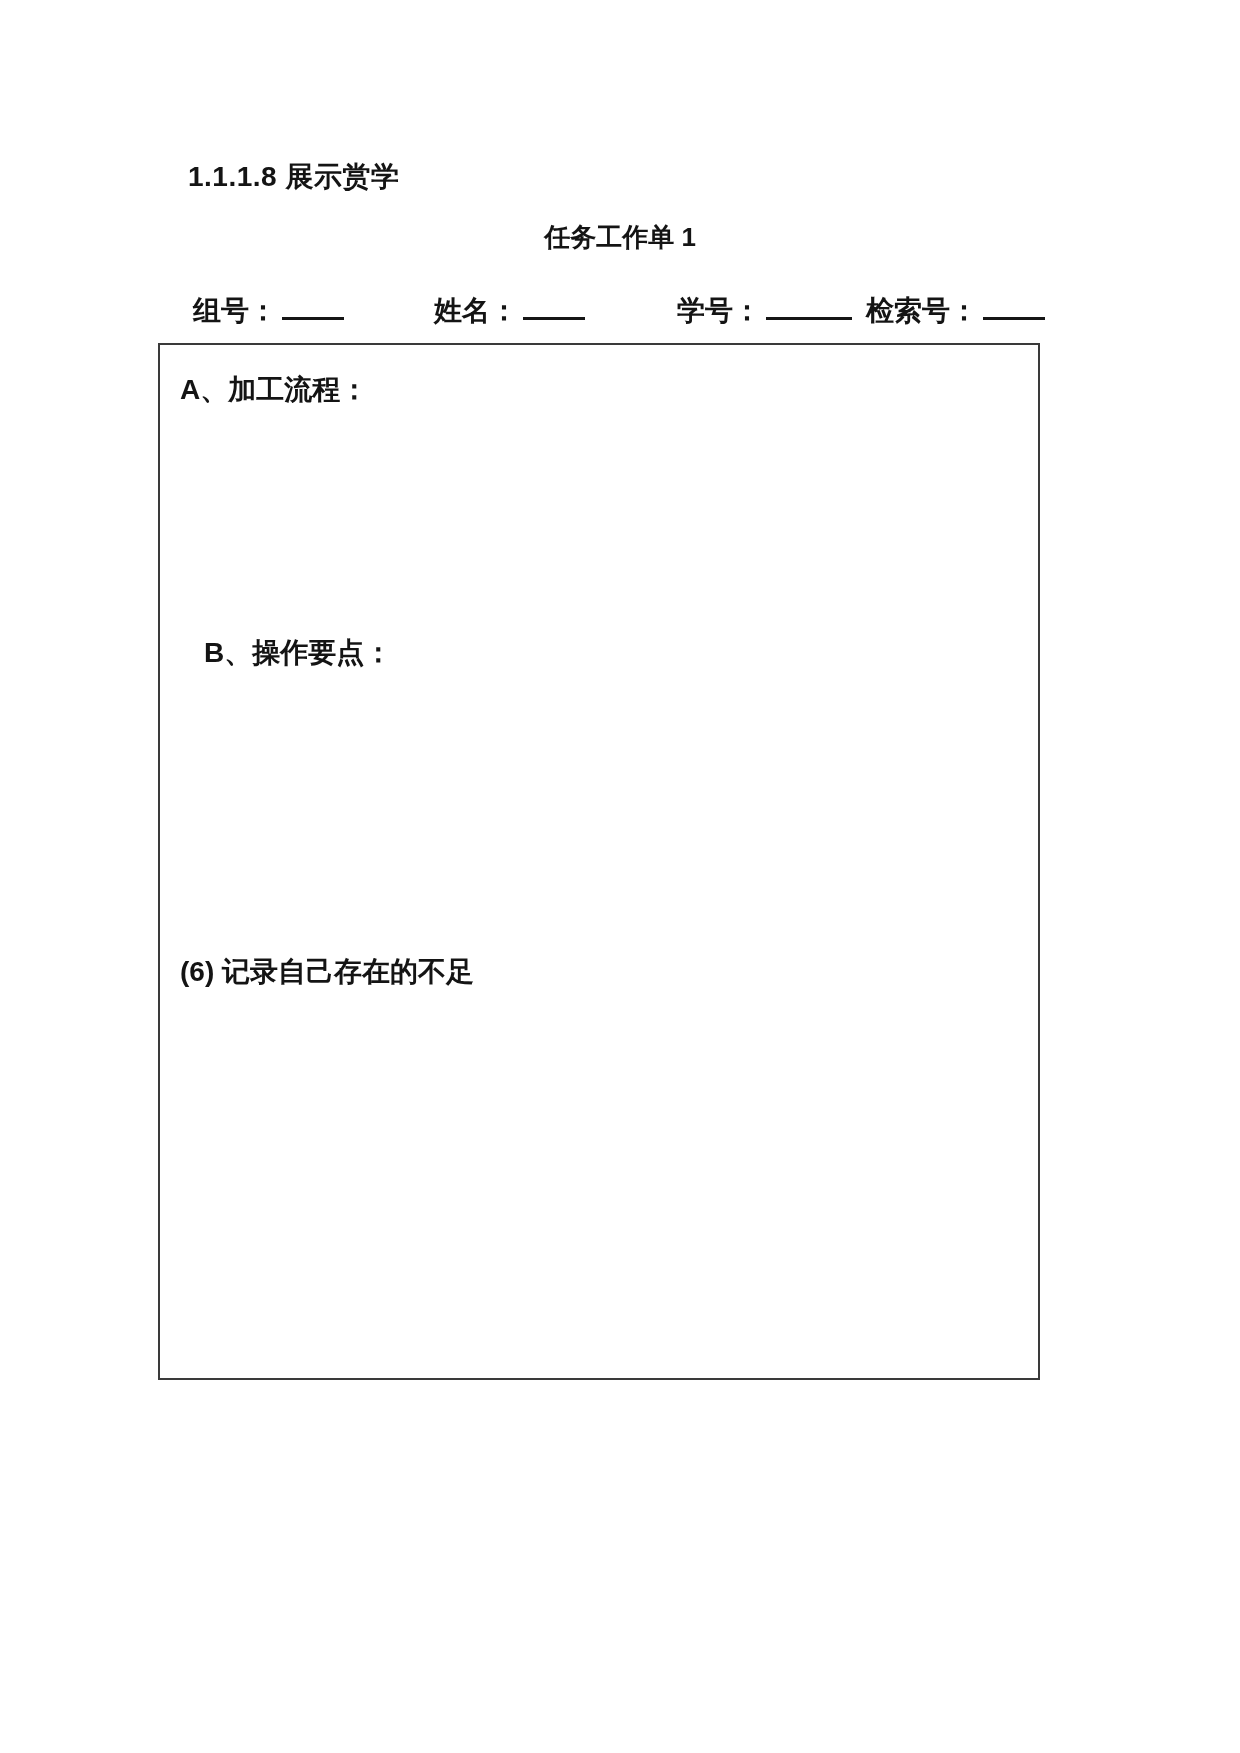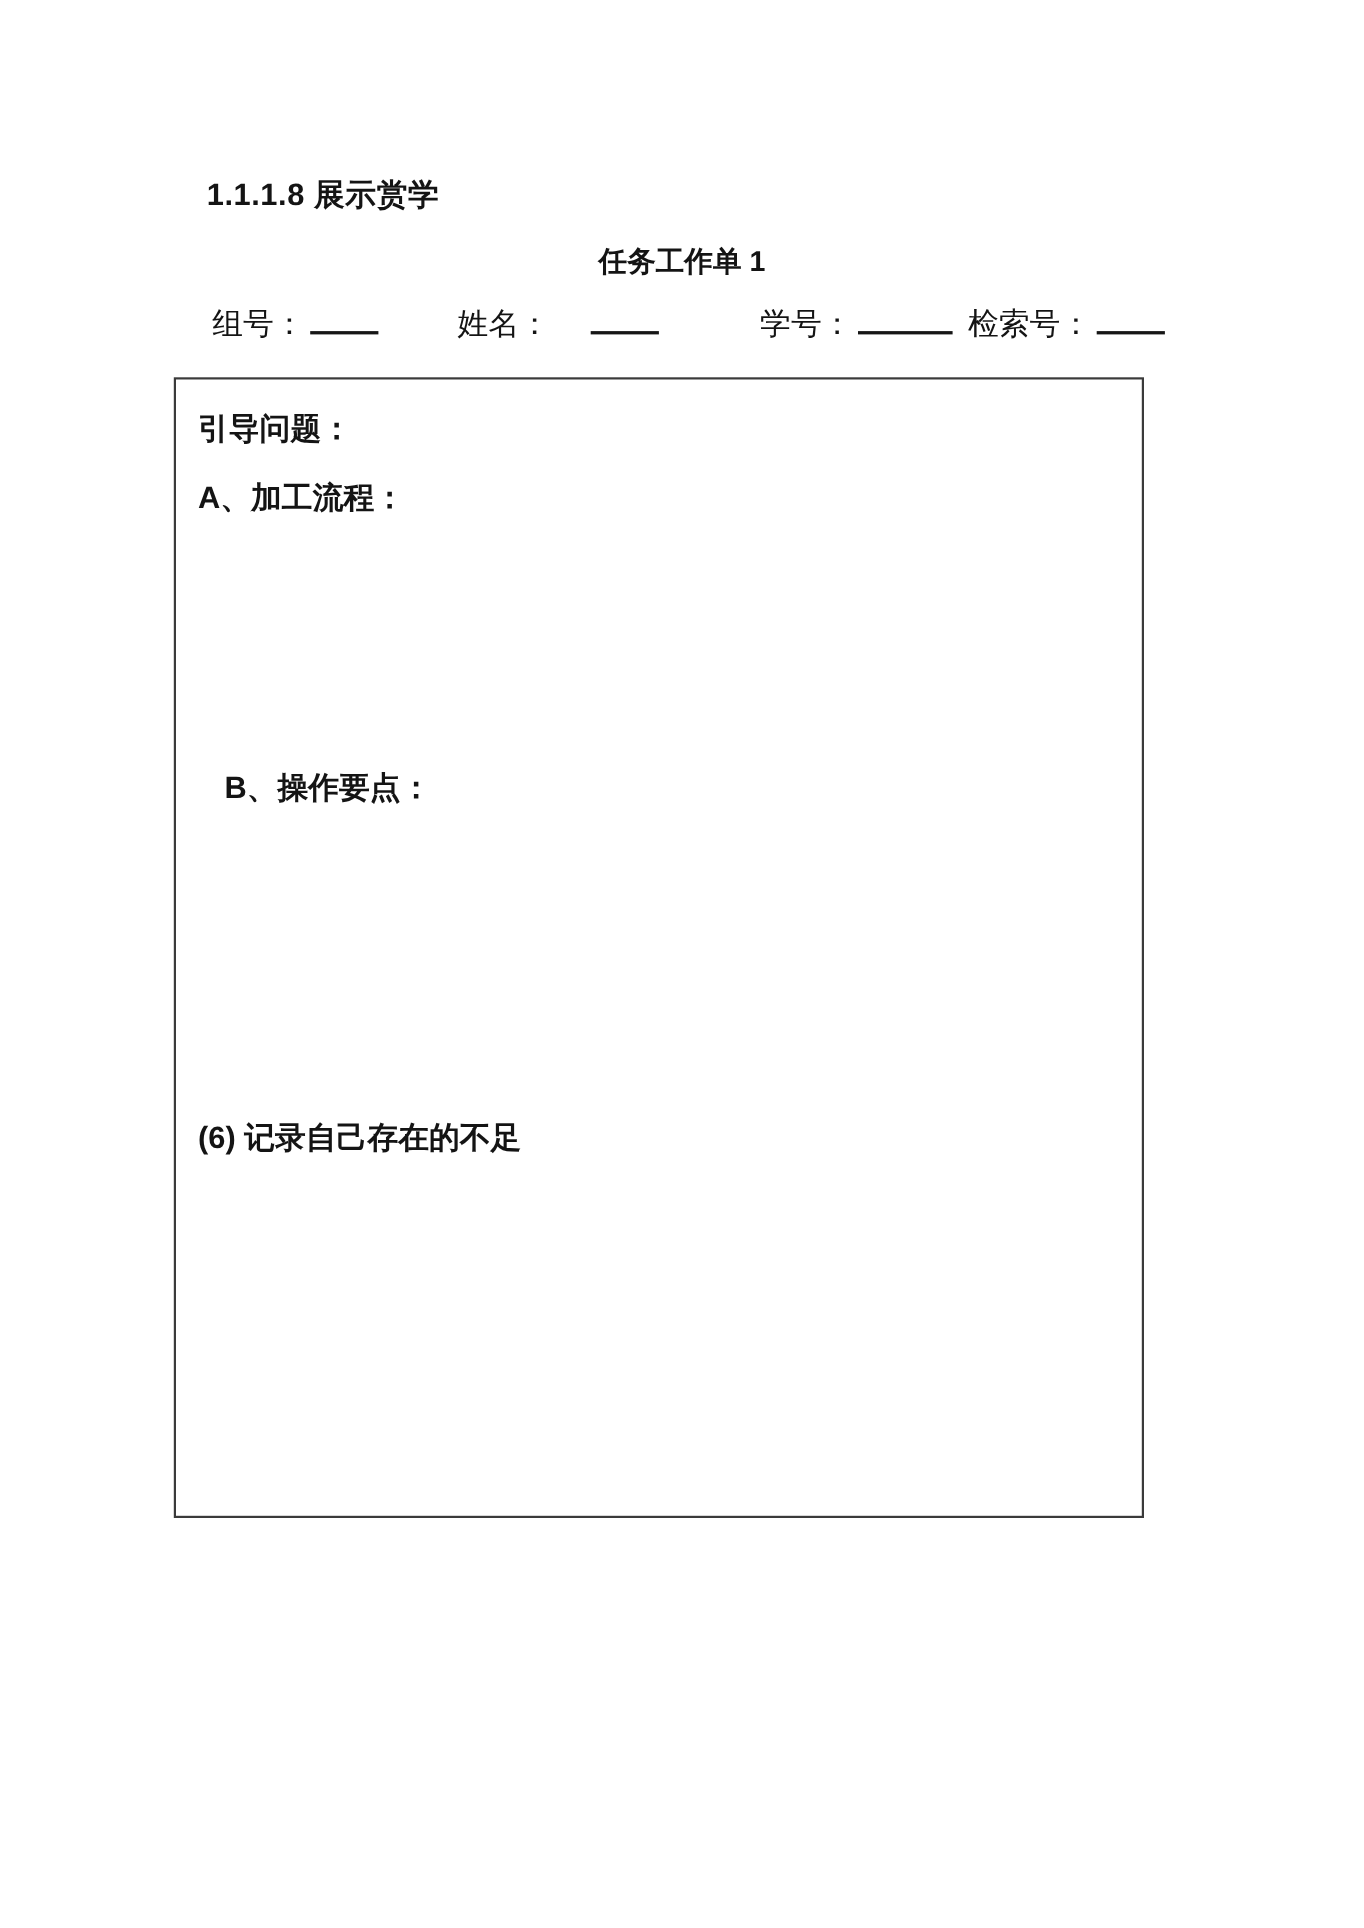--- a/index.html
+++ b/index.html
@@ -31,30 +31,30 @@
     right: 0;
     top: 220px;
     margin: 0;
     text-align: center;
     font-size: 26px;
     font-weight: bold;
   }
   .info-line {
     position: absolute;
     left: 193px;
-    top: 276px;
+    top: 292px;
     width: 870px;
     font-size: 28px;
-    font-weight: normal;
+    font-weight: bold;
     display: flex;
     align-items: flex-start;
     white-space: nowrap;
   }
   .field { display: inline-flex; align-items: baseline; }
-  .f2 { margin-left: 72px; gap: 32px; }
+  .f2 { margin-left: 90px; }
   .f3 { margin-left: 92px; }
   .f4 { margin-left: 14px; }
   .blank {
     display: inline-block;
     height: 1px;
     border-bottom: 3px solid #161616;
     vertical-align: -5px;
     margin-left: 5px;
   }
   .b1 { width: 62px; }
@@ -117,20 +117,19 @@
       <span>学号：</span>
       <span class="blank b3"></span>
     </span>
     <span class="field f4">
       <span>检索号：</span>
       <span class="blank b4"></span>
     </span>
   </div>
 
   <div class="box">
-    <p class="line guide">引导问题：</p>
     <p class="line itemA">A、加工流程：</p>
     <p class="line itemB">B、操作要点：</p>
     <p class="line item2">(6) 记录自己存在的不足</p>
   </div>
 
 
 </div>
 
 </body></html>

